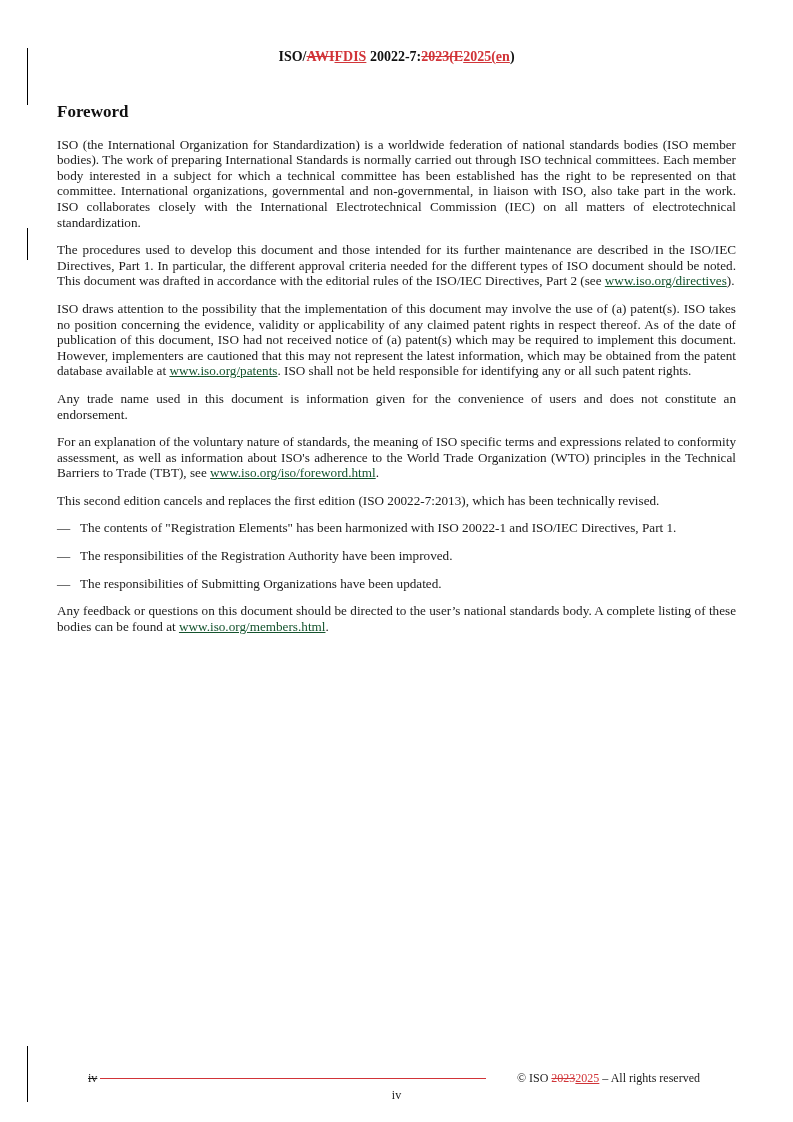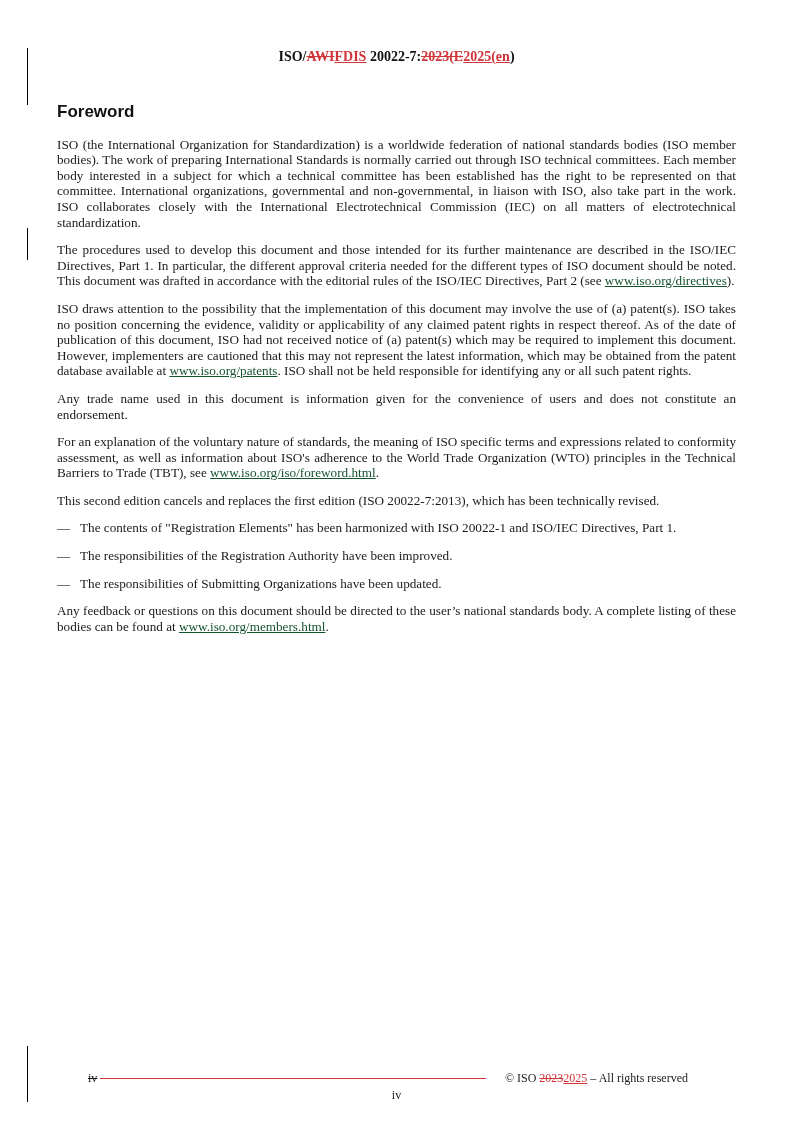--- a/index.html
+++ b/index.html
@@ -14,34 +14,34 @@
       font-family: "Liberation Serif", serif; font-weight: bold; font-size: 14px; color: #111;
     }
     .del { color: #d13438; text-decoration: line-through; }
     .ins { color: #d13438; text-decoration: underline; }
     .content {
       position: absolute; left: 57px; top: 104px; width: 679px;
       font-family: "Liberation Serif", serif; font-size: 13.2px; line-height: 15.6px;
       text-align: justify; color: #1a1a1a;
     }
     h1.title {
-      font-family: Liberation Sans, sans-serif; font-weight: bold; font-size: 17px;
+      font-family: Liberation Serif, serif; font-weight: bold; font-size: 17px;
       margin: 0 0 17px 0; color: #111;
     }
     p { margin: 0 0 12px 0; }
     a.link { color: #14532d; text-decoration: underline; }
     .dash-item { position: relative; padding-left: 23px; margin: 0 0 12px 0; }
     .dash-item .dash { position: absolute; left: 0; top: 0; }
     .footer-row {
       position: absolute; left: 88px; top: 1071px; width: 612px; height: 16px;
       font-family: "Liberation Serif", serif; font-size: 12px;
     }
     .footer-left { position: absolute; left: 0; top: 0; }
     .footer-line { position: absolute; left: 12px; top: 7px; width: 386px; height: 1px; background: #d13438; }
-    .footer-right { position: absolute; right: 12px; top: 0; color: #1a1a1a; }
+    .footer-right { position: absolute; right: 0; top: 0; color: #1a1a1a; }
     .page-number {
       position: absolute; top: 1088px; left: 0; width: 793px; text-align: center;
       font-family: "Liberation Serif", serif; font-size: 12px;
     }
   </style>
 </head>
 <body>
 
 <div class="change-bar" style="top:48px;height:57px;"></div>
 <div class="change-bar" style="top:228px;height:32px;"></div>

